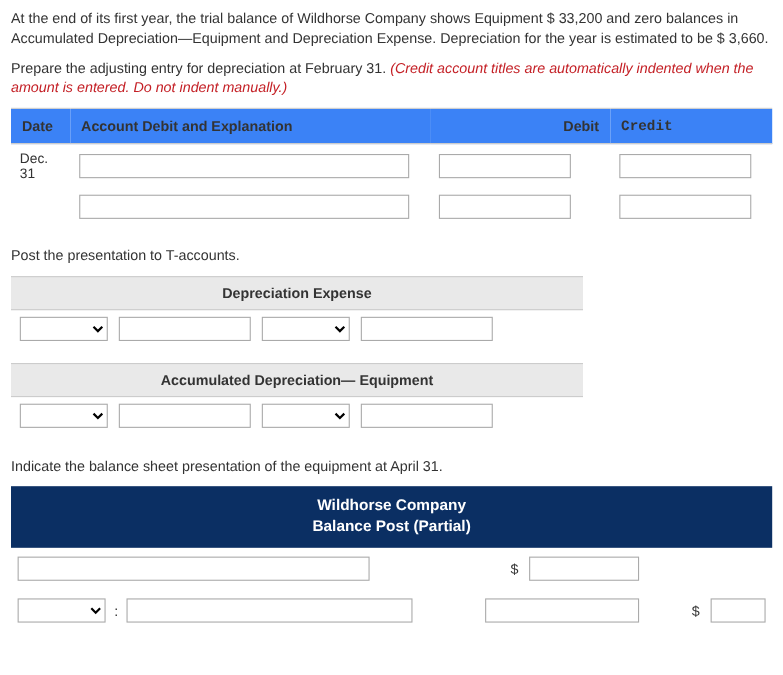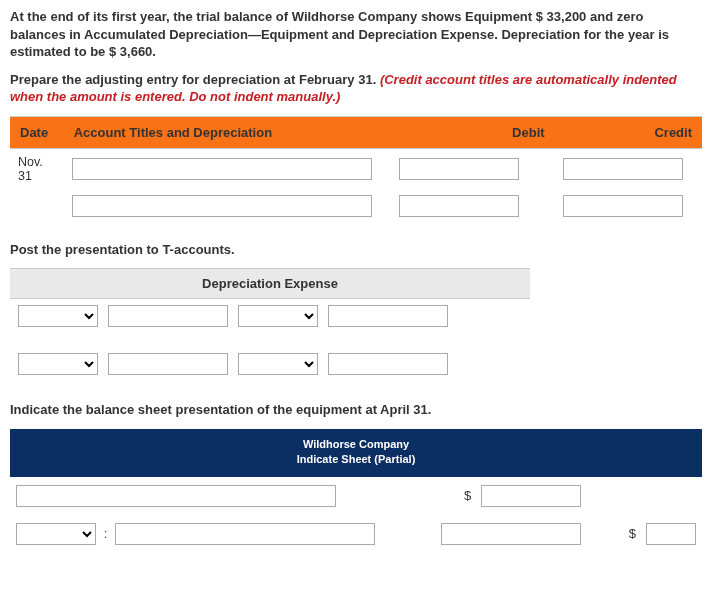--- a/index.html
+++ b/index.html
@@ -5,36 +5,36 @@
   * { box-sizing: border-box; }
   body {
     margin: 0;
     padding: 8px 10px;
     font-family: Arial, Helvetica, sans-serif;
     font-size: 13px;
     color: #333;
     background: #fff;
     width: 712px;
   }
-  p { margin: 0 0 10px 0; line-height: 1.35; font-weight: bold; }
+  p { margin: 0 0 10px 0; line-height: 1.35; }
   .red-italic { color: #c42026; font-style: italic; }
   .je-table { border-collapse: collapse; width: 100%; margin: 6px 0 18px 0; }
   .je-table th {
-    background: #f97316;
+    background: #3b82f6;
     border-top: 1px solid #ccc;
     border-bottom: 1px solid #ccc;
     font-weight: bold;
     text-align: left;
     padding: 8px 10px;
     font-size: 13px;
   }
   .je-table th.c-date { width: 55px; }
   .je-table th.c-acc  { width: 330px; }
   .je-table th.c-deb  { width: 170px; text-align: right;}
-  .je-table th.c-cre  { width: 150px; text-align: right;}
+  .je-table th.c-cre  { width: 150px; text-align: left; font-family: Liberation Mono, monospace;}
   .je-table td { padding: 6px 8px; vertical-align: middle; }
   .je-table td.c-date { text-align: left; font-size: 12.5px; }
   input.txt {
     border: 1px solid #aaa;
     height: 22px;
     padding: 2px 4px;
     font-size: 12px;
     background: #fff;
   }
   input.acc { width: 300px; }
@@ -59,21 +59,21 @@
   .tacct-row { display: flex; align-items: center; gap: 10px; padding: 6px 8px; }
   .tacct-row input.tval { width: 120px; border:1px solid #aaa; height:22px; padding:2px 4px; font-size:12px;}
   .bs-wrapper { width: 100%; }
   .bs-header {
     background: #0b2f63;
     color: #fff;
     text-align: center;
     font-weight: bold;
     padding: 8px 0 10px 0;
     line-height: 1.35;
-    font-size: 11px;
+    font-size: 14px;
   }
   .bs-row { display:flex; align-items:center; gap:8px; padding:8px 6px; }
   .bs-row input.bstxt { border:1px solid #aaa; height:22px; padding:2px 4px; font-size:12px; }
   .bs-row .bstxt.w-320 { width:320px;}
   .bs-row .bstxt.w-100 { width:100px;}
   .bs-row .bstxt.w-260 { width:260px;}
   .bs-row .bstxt.w-140 { width:140px;}
   .bs-row .bstxt.w-50  { width:50px;}
   .dollar { font-size:13px; padding:0 2px;}
   .colon  { font-size:13px;}
@@ -85,28 +85,28 @@
 <p>At the end of its first year, the trial balance of Wildhorse Company shows Equipment $ 33,200 and zero balances in Accumulated Depreciation—Equipment and Depreciation Expense. Depreciation for the year is estimated to be $ 3,660.</p>
 
 <p>
   <span>Prepare the adjusting entry for depreciation at February 31. </span><span class="red-italic">(Credit account titles are automatically indented when the amount is entered. Do not indent manually.)</span>
 </p>
 
 <table class="je-table">
   <thead>
     <tr>
       <th class="c-date">Date</th>
-      <th class="c-acc">Account Titles and Depreciation</th>
+      <th class="c-acc">Account Debit and Explanation</th>
       <th class="c-deb">Debit</th>
       <th class="c-cre">Credit</th>
     </tr>
   </thead>
   <tbody>
     <tr>
-      <td class="c-date">Nov. 31</td>
+      <td class="c-date">Dec. 31</td>
       <td><input class="txt acc" style=""></td>
       <td><input class="txt amt" style=""></td>
       <td><input class="txt amt" style=""></td>
     </tr>
     <tr>
       <td class="c-date"></td>
       <td><input class="txt acc" style=""></td>
       <td><input class="txt amt" style=""></td>
       <td><input class="txt amt" style=""></td>
     </tr>
@@ -119,36 +119,37 @@
   <div class="tacct-title">Depreciation Expense</div>
   <div class="tacct-row">
     <select class="sel"><option></option></select>
     <input class="tval" style="">
     <select class="sel"><option></option></select>
     <input class="tval" style="">
   </div>
 </div>
 
 <div class="tacct-wrapper">
+  <div class="tacct-title">Accumulated Depreciation— Equipment</div>
   <div class="tacct-row">
     <select class="sel"><option></option></select>
     <input class="tval" style="">
     <select class="sel"><option></option></select>
     <input class="tval" style="">
   </div>
 </div>
 
 <div class="small-gap"></div>
 
 <p>Indicate the balance sheet presentation of the equipment at April 31.</p>
 
 <div class="bs-wrapper">
   <div class="bs-header">
     <div>Wildhorse Company</div>
-    <div>Indicate Sheet (Partial)</div>
+    <div>Balance Post (Partial)</div>
   </div>
 
   <div class="bs-row">
     <input class="bstxt w-320" style="">
     <span style="flex:0 0 110px;"></span>
     <span class="dollar">$</span>
     <input class="bstxt w-100" style="">
   </div>
 
   <div class="bs-row">

